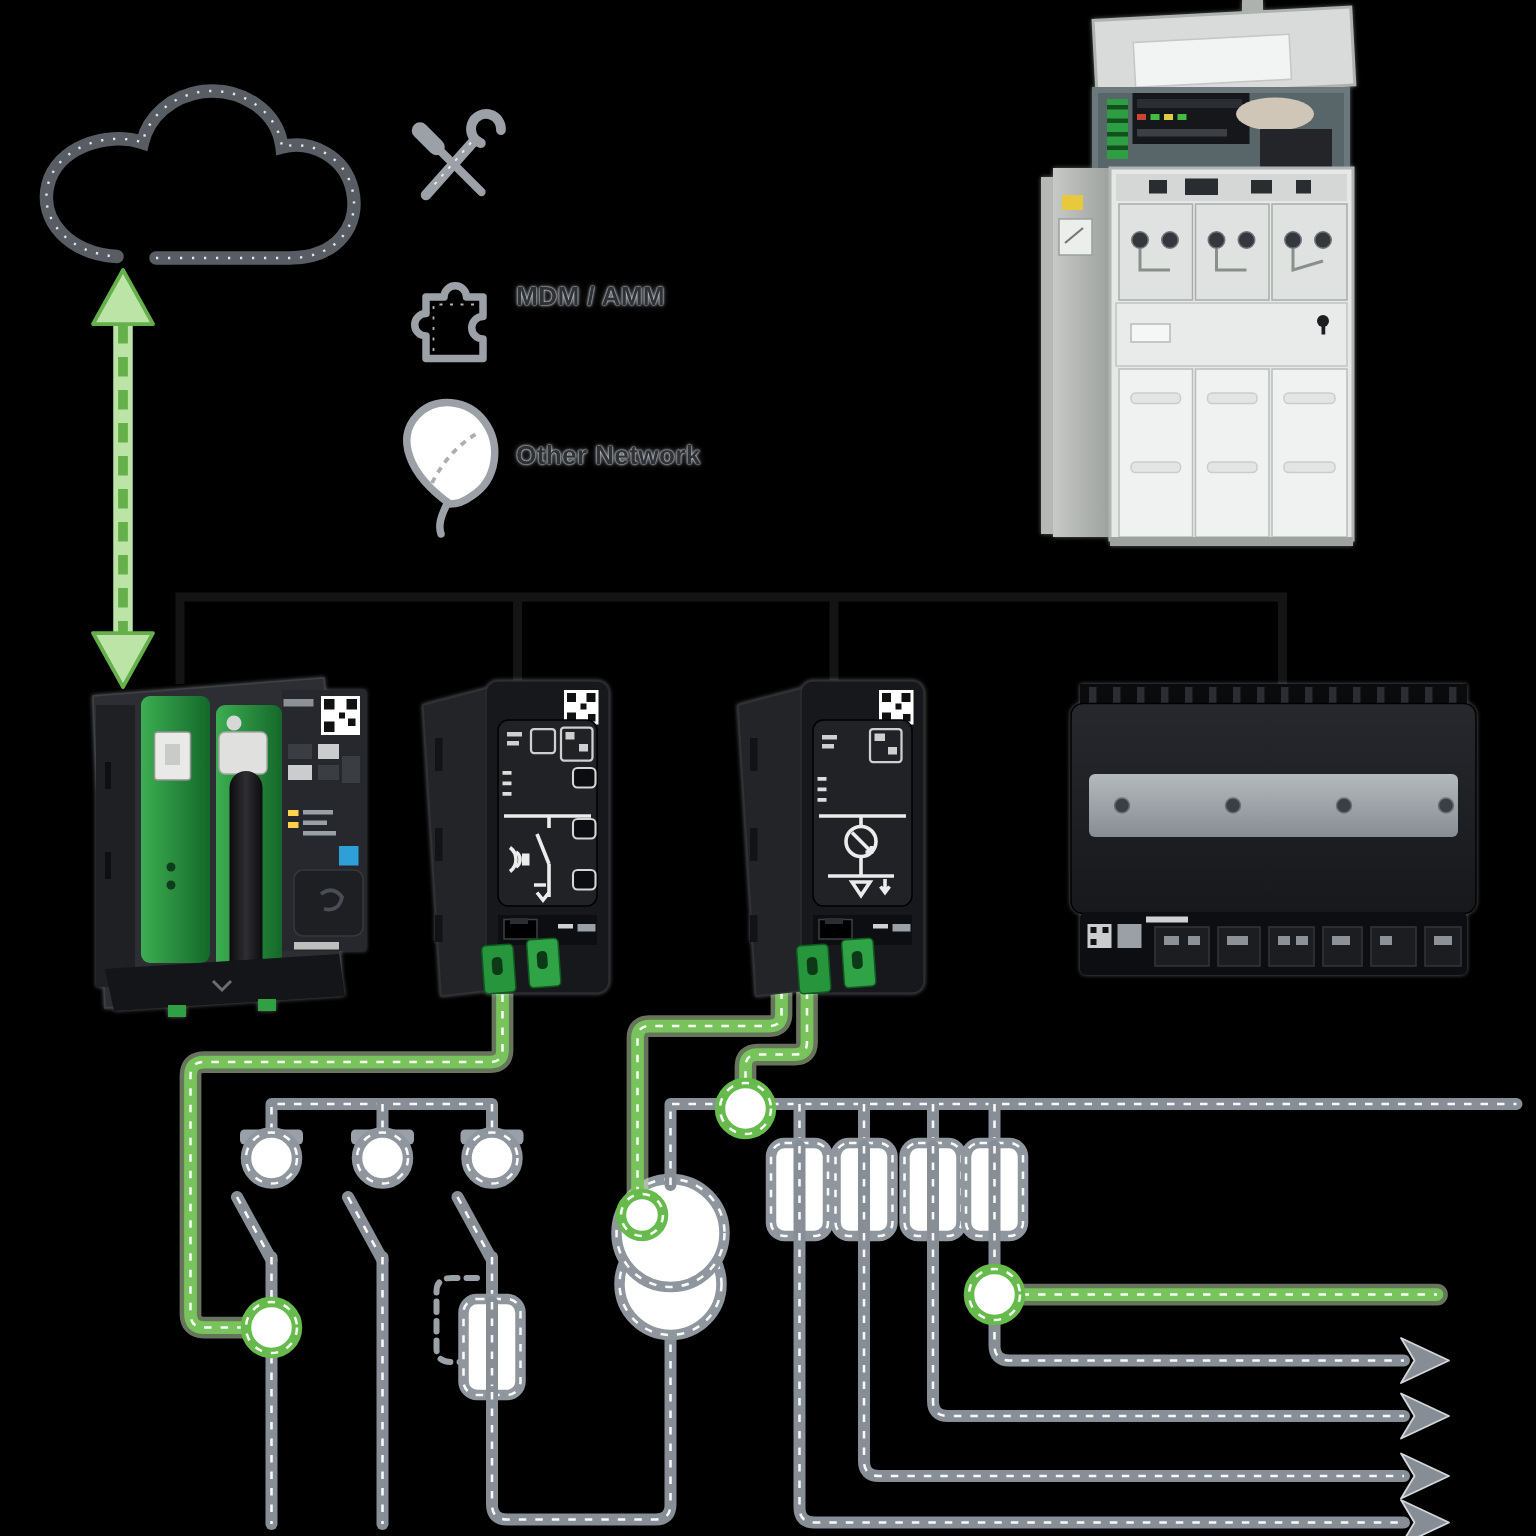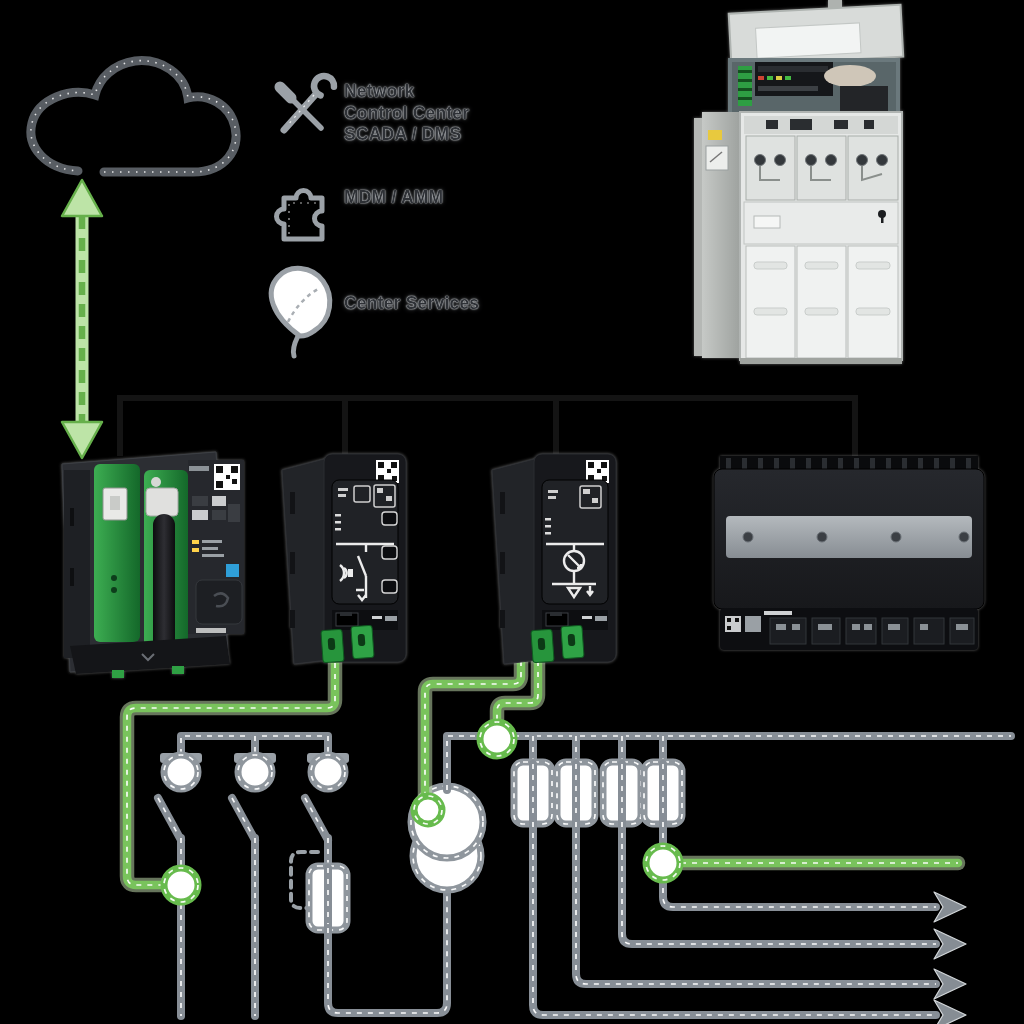--- a/index.html
+++ b/index.html
@@ -463,21 +463,16 @@
         <rect x="80" y="174" width="8" height="6"></rect>
     <rect x="106" y="174" width="14" height="6"></rect>
         <rect x="140" y="174" width="8" height="6"></rect>
     <rect x="152" y="174" width="8" height="6"></rect>
         <rect x="176" y="174" width="12" height="6"></rect>
     <rect x="208" y="174" width="8" height="6"></rect>
         <rect x="244" y="174" width="12" height="6"></rect>
   </g>
 </svg>
 
-<div class="lbl" style="left:344px;top:81px">
-  <div>Network</div>
-  <div>Control Center</div>
-  <div>SCADA / DMS</div>
+<div class="lbl" style="left:344px;top:187px">MDM / AMM</div>
+<div class="lbl" style="left:344px;top:293px">Other Network</div>
+
 </div>
-<div class="lbl" style="left:344px;top:187px">MDM / AMM</div>
-<div class="lbl" style="left:344px;top:293px">Center Services</div>
-
-</div>
 
 </body></html>

